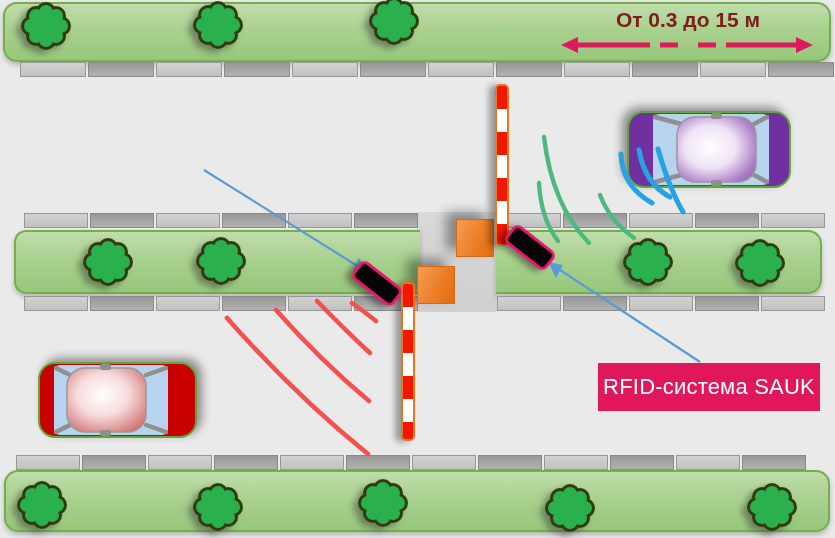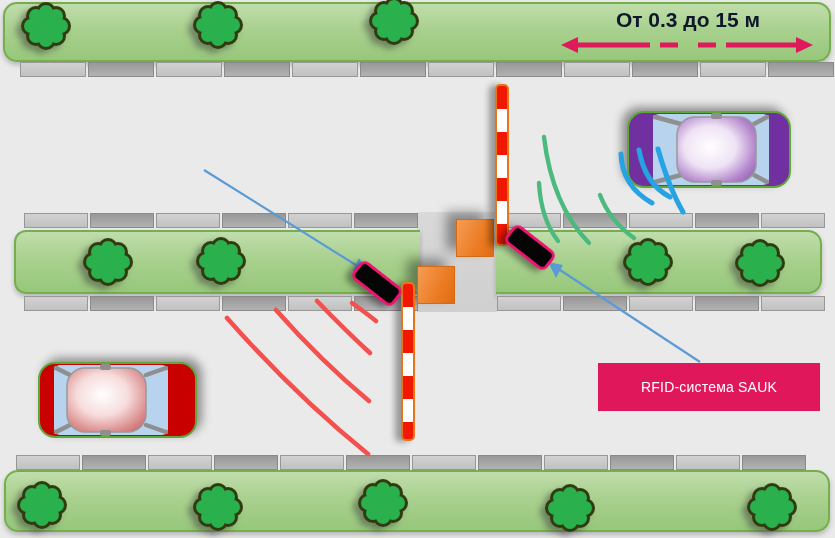--- a/index.html
+++ b/index.html
@@ -49,29 +49,29 @@
   
   .reader{position:absolute;width:46px;height:17px;background:#050505;z-index:7;
           border:3px solid #ee1470;border-radius:7px;
           filter:drop-shadow(-4px 5px 3px rgba(0,0,0,.4));}
   .reader.left{left:351px;top:272px;transform:rotate(38deg);}
   .reader.right{left:504px;top:236px;transform:rotate(38deg);}
 
   
   .callout{position:absolute;background:#e1175c;color:#ffffff;z-index:8;
            display:flex;align-items:center;justify-content:center;
-           font-size:14px;letter-spacing:.2px;}
+           font-size:22px;letter-spacing:.2px;}
   .callout.left{left:97px;top:122px;width:215px;height:46px;font-size:18px;}
   .callout.right{left:598px;top:363px;width:222px;height:48px;font-weight:400;}
   .callout .b{font-weight:700;}
   .callout .r{font-weight:400;margin:0 4px;}
 
   
   .measure-text{position:absolute;left:558px;top:8px;width:260px;text-align:center;z-index:8;
-                color:#0f172a;font-size:21px;font-weight:600;}
+                color:#7f1d1d;font-size:21px;font-weight:600;}
 
   
   svg.overlay{position:absolute;left:0;top:0;z-index:6;pointer-events:none;}
   .tree{filter:drop-shadow(-5px 4px 3px rgba(60,60,60,.5));}
   .car-p{filter:drop-shadow(-5px -4px 5px rgba(0,0,0,.4));}
   .car-r{filter:drop-shadow(5px -4px 5px rgba(0,0,0,.4));}
 </style>
 </head>
 <body>
 

